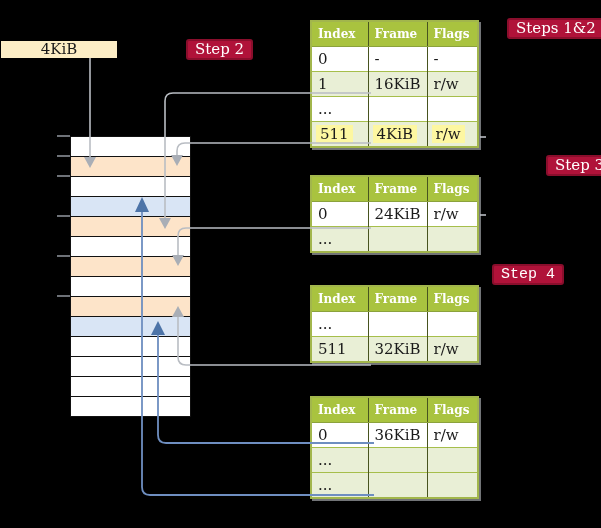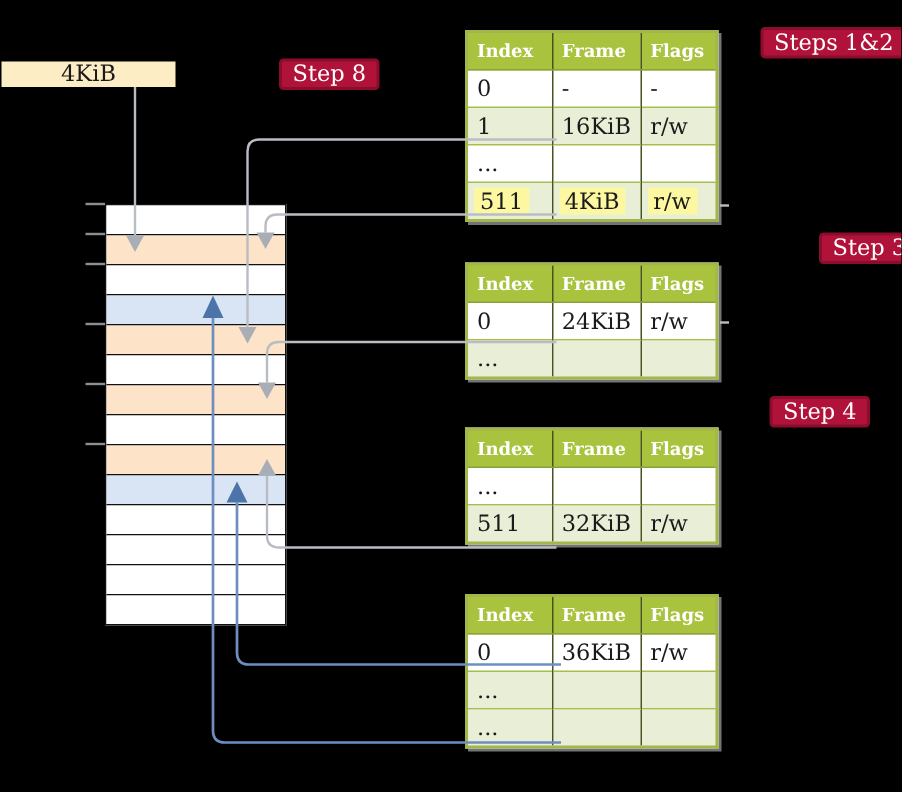--- a/index.html
+++ b/index.html
@@ -15,21 +15,21 @@
   }
 
   
   .step-label{
     position:absolute;background:#b01239;border:2px solid #8a0e2c;border-radius:3px;
     color:#fff;font-size:15px;line-height:15px;padding:1px 7px;white-space:nowrap;
   }
   #lbl-step0{left:186px;top:39px;}
   #lbl-steps12{left:507px;top:18px;}
   #lbl-step3{left:546px;top:155px;}
-  #lbl-step4{left:513px;top:264px;}
+  #lbl-step4{left:492px;top:264px;font-family:Liberation Mono, monospace;}
 
   
   #memory-column{
     position:absolute;left:70px;top:136px;width:119px;
     border:1px solid #111;background:#fff;
   }
   .mem-row{height:19px;border-bottom:1px solid #111;}
   .mem-row:last-child{border-bottom:none;}
   .mem-white{background:#ffffff;}
   .mem-orange{background:#fde4c9;}
@@ -66,21 +66,21 @@
   .tick{stroke:#8a8f96;stroke-width:1.6;}
   .stub{stroke:#b9bdc3;stroke-width:1.6;}
 </style>
 </head>
 <body>
 
 <div id="canvas">
 
   <div id="frame-box">4KiB</div>
 
-  <div class="step-label" id="lbl-step0">Step 8</div>
+  <div class="step-label" id="lbl-step0">Step 2</div>
   <div class="step-label" id="lbl-steps12">Steps 1&amp;2</div>
   <div class="step-label" id="lbl-step3">Step 3</div>
   <div class="step-label" id="lbl-step4">Step 4</div>
 
   <div id="memory-column">
       <div class="mem-row mem-white"></div>
       <div class="mem-row mem-orange"></div>
       <div class="mem-row mem-white"></div>
       <div class="mem-row mem-blue"></div>
       <div class="mem-row mem-orange"></div>

